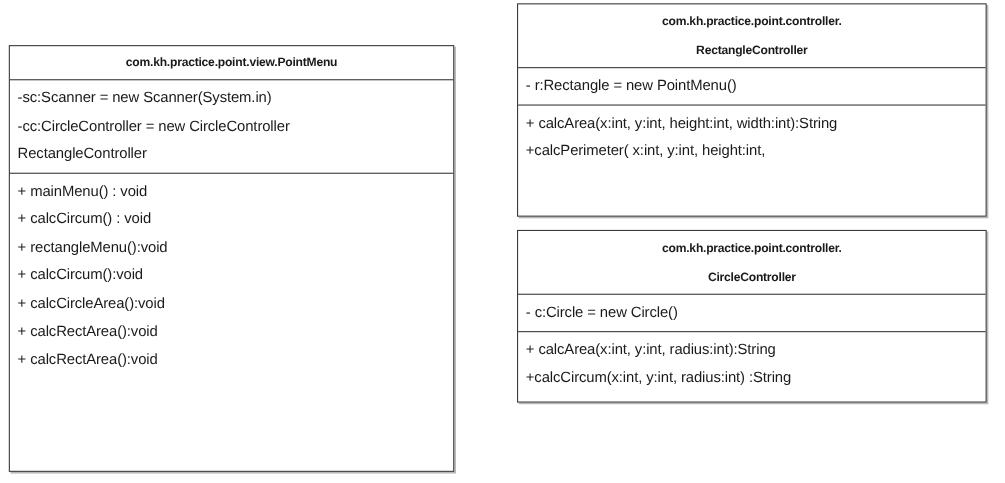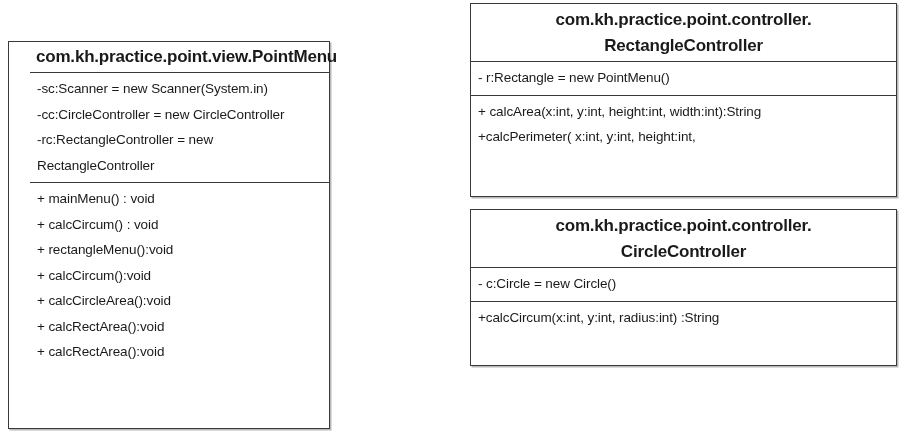--- a/index.html
+++ b/index.html
@@ -20,21 +20,21 @@
     box-sizing: border-box;
     background: #ffffff;
     border: 1.5px solid #3a3a3a;
     box-shadow: 1.5px 1.5px 0 0 #b8b8b8;
   }
   .uml-title {
     box-sizing: border-box;
     border-bottom: 1.5px solid #3a3a3a;
     text-align: center;
     font-weight: bold;
-    font-size: 17px;
+    font-size: 11px;
     line-height: 27px;
     letter-spacing: -0.2px;
     padding: 1px 6px 2px 6px;
   }
   .uml-title .tline {
     display: block;
     white-space: nowrap;
   }
   .uml-section {
     box-sizing: border-box;
@@ -51,23 +51,22 @@
     letter-spacing: -0.1px;
   }
   .uml-row.wrapline {
     padding-left: 7px;
   }
 
   
   #class-pointmenu {
     left: 8px;
     top: 41px;
-    width: 322px;
+    width: 405px;
     height: 388px;
-    padding-left: 21px;
   }
   #class-pointmenu .uml-title { height: 31px; line-height: 28px; }
 
   
   #class-rectanglecontroller {
     left: 470px;
     top: 3px;
     width: 427px;
     height: 194px;
   }
@@ -93,21 +92,20 @@
 </head>
 <body>
 
 <div class="uml-class" id="class-pointmenu">
   <div class="uml-title">
     <span class="tline">com.kh.practice.point.view.PointMenu</span>
   </div>
   <div class="uml-section">
     <div class="uml-row">-sc:Scanner = new Scanner(System.in)</div>
     <div class="uml-row">-cc:CircleController = new CircleController</div>
-    <div class="uml-row">-rc:RectangleController = new</div>
     <div class="uml-row wrapline">RectangleController</div>
   </div>
   <div class="uml-section">
     <div class="uml-row">+ mainMenu() : void</div>
     <div class="uml-row">+ calcCircum() : void</div>
     <div class="uml-row">+ rectangleMenu():void</div>
     <div class="uml-row">+ calcCircum():void</div>
     <div class="uml-row">+ calcCircleArea():void</div>
     <div class="uml-row">+ calcRectArea():void</div>
     <div class="uml-row">+ calcRectArea():void</div>
@@ -130,15 +128,16 @@
 
 <div class="uml-class" id="class-circlecontroller">
   <div class="uml-title">
     <span class="tline">com.kh.practice.point.controller.</span>
     <span class="tline">CircleController</span>
   </div>
   <div class="uml-section">
     <div class="uml-row">- c:Circle = new Circle()</div>
   </div>
   <div class="uml-section">
+    <div class="uml-row">+ calcArea(x:int, y:int, radius:int):String</div>
     <div class="uml-row">+calcCircum(x:int, y:int, radius:int) :String</div>
   </div>
 </div>
 
 </body></html>

